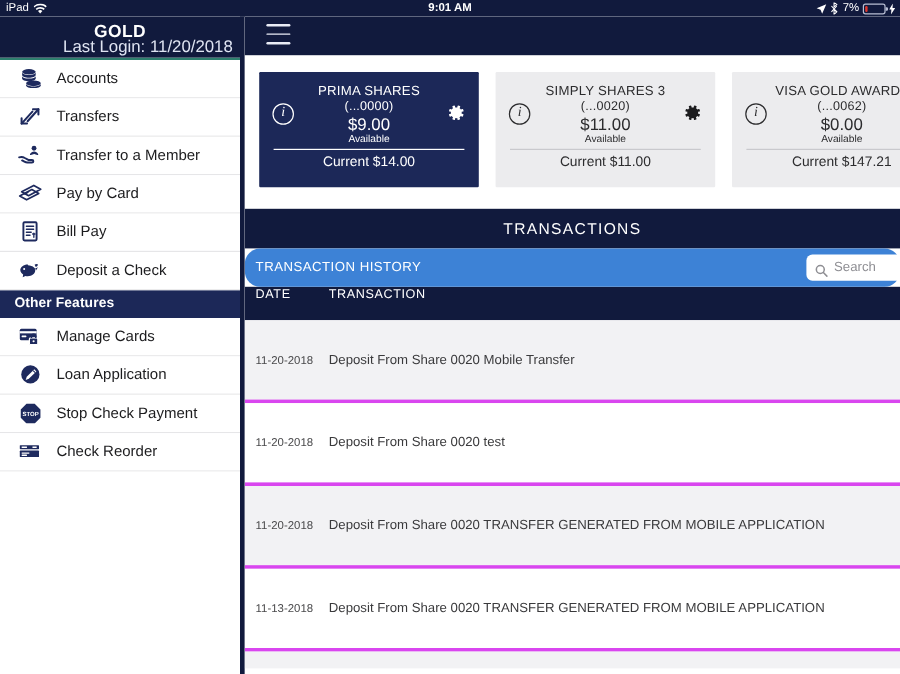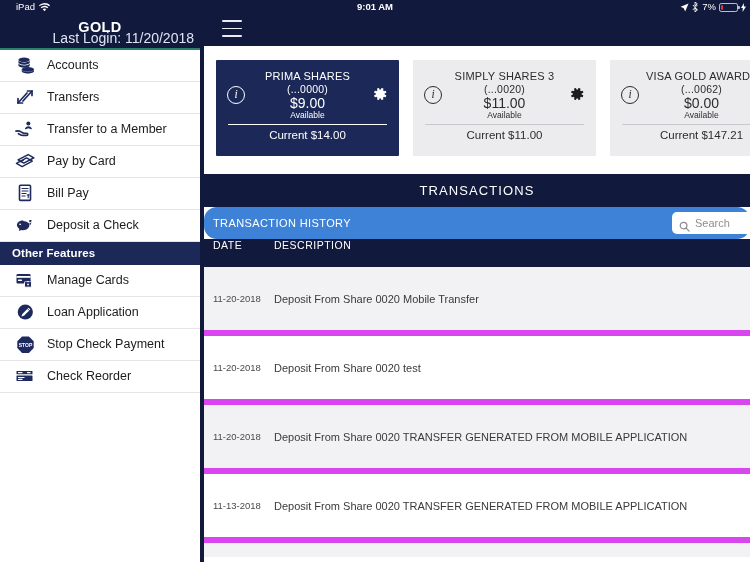--- a/index.html
+++ b/index.html
@@ -10,21 +10,21 @@
     overflow:hidden;
   }
   #app { position:relative; width:750px; height:562px; overflow:hidden; }
 
   
   .statusbar {
     position:absolute; top:0; left:0; width:750px; height:14px;
     background:#111a3d; color:#ffffff;
     font-size:9.5px; line-height:14px;
   }
-  .sb-left { position:absolute; left:16px; top:0; display:flex; align-items:center; gap:4px; }
+  .sb-left { position:absolute; left:5px; top:0; display:flex; align-items:center; gap:4px; }
   .sb-center { position:absolute; left:0; right:0; text-align:center; font-weight:bold; font-size:9.5px; }
   .sb-right { position:absolute; right:4px; top:0; display:flex; align-items:center; gap:3px; }
   .wifi-ico svg, .loc-ico svg, .bt-ico svg, .bolt-ico svg { display:block; }
   .batt {
     width:19px; height:9px; border:1px solid #b9bfd4; border-radius:2.2px;
     position:relative; display:inline-block; vertical-align:middle;
   }
   .batt::after {
     content:""; position:absolute; right:-3px; top:2.6px;
     width:1.6px; height:3.4px; background:#b9bfd4; border-radius:0 1px 1px 0;
@@ -149,21 +149,21 @@
   .tx-colhead {
     height:28px; background:#111a3d; color:#ffffff;
     display:flex; align-items:flex-start; font-size:10.5px; letter-spacing:.5px;
   }
   .tx-colhead .c-date { width:70px; padding-left:9px; }
   .tx-colhead .c-desc { flex:1; padding-left:0px; }
 
   .tx-list { background:#ffffff; }
   .tx-row {
     height:69px; display:flex; align-items:center;
-    border-bottom:6px solid #d946ef; cursor:pointer;
+    border-bottom:3px solid #d946ef; cursor:pointer;
   }
   .tx-row.alt { background:#f2f2f4; }
   .tx-row.plain { background:#ffffff; }
   .tx-date { width:70px; padding-left:9px; font-size:9.5px; color:#4a4a4c; white-space:nowrap; }
   .tx-desc { flex:1; font-size:11px; color:#3a3a3c; padding-left:0px; white-space:nowrap; }
   .tx-tail { height:14px; background:#f2f2f4; }
 </style>
 </head>
 <body>
 
@@ -412,21 +412,21 @@
             <circle cx="5" cy="5" r="3.6"></circle>
               <path d="M7.8 7.8 11 11" stroke-linecap="round"></path>
           </svg>
         </span>
         <span class="ph">Search</span>
       </div>
     </div>
 
     <div class="tx-colhead">
       <span class="c-date">DATE</span>
-      <span class="c-desc">DESCRIPTION</span>
+      <span class="c-desc">TRANSACTION</span>
     </div>
 
     <div class="tx-list">
       <div class="tx-row alt">
         <span class="tx-date">11-20-2018</span>
         <span class="tx-desc">Deposit From Share 0020 Mobile Transfer</span>
       </div>
       <div class="tx-row plain">
         <span class="tx-date">11-20-2018</span>
         <span class="tx-desc">Deposit From Share 0020 test</span>

